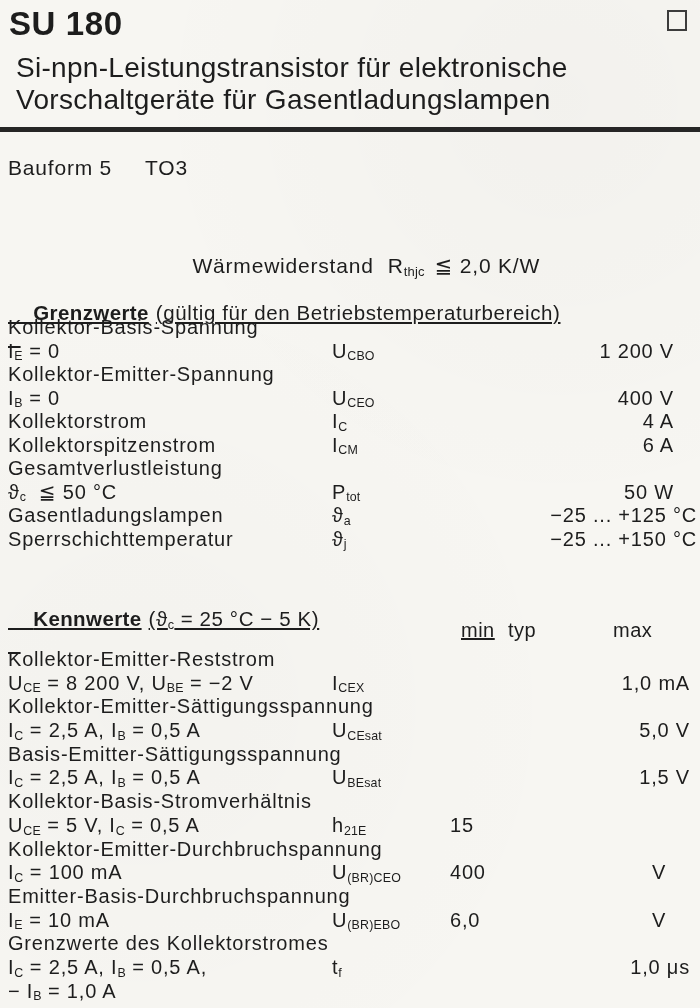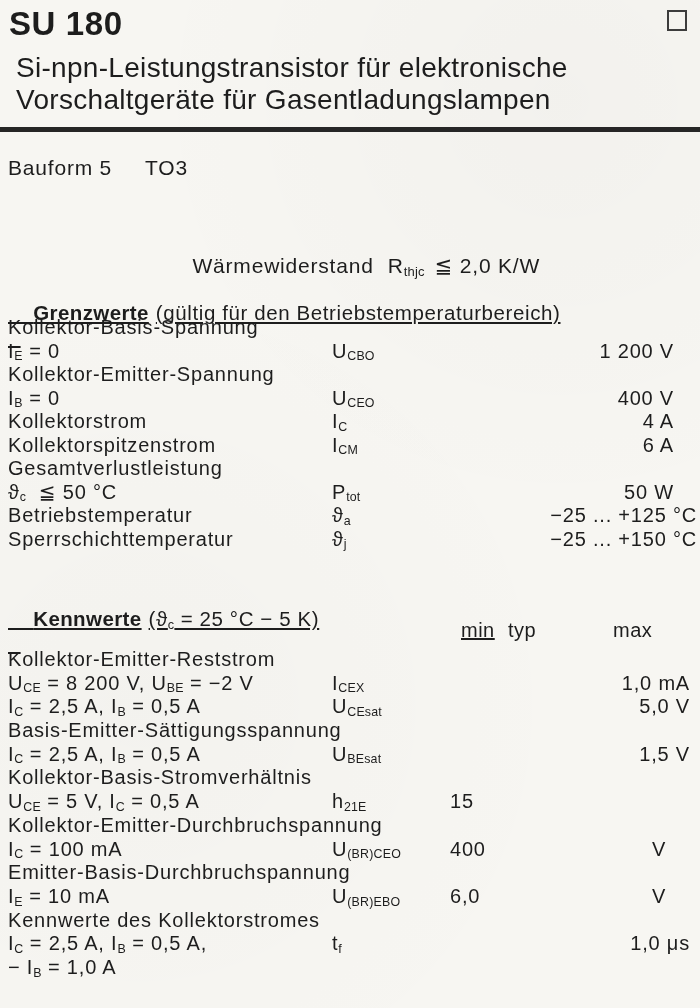--- a/index.html
+++ b/index.html
@@ -106,21 +106,21 @@
     <span class="c-label"><span>Gesamtverlustleistung</span></span>
 
   </div>
       <div class="row">
     <span class="c-label"><span>ϑ</span><sub>c</sub><span>  ≦ 50 °C</span></span>
     <span class="c-symbol"><span>P</span><sub>tot</sub></span>
 
     <span class="c-value">50 W</span>
   </div>
       <div class="row">
-    <span class="c-label"><span>Betriebstemperatur</span></span>
+    <span class="c-label"><span>Gasentladungslampen</span></span>
     <span class="c-symbol"><span>ϑ</span><sub>a</sub></span>
 
     <span class="c-value value-wide">−25 ... +125 °C</span>
   </div>
       <div class="row">
     <span class="c-label"><span>Sperrschichttemperatur</span></span>
     <span class="c-symbol"><span>ϑ</span><sub>j</sub></span>
 
     <span class="c-value value-wide">−25 ... +150 °C</span>
   </div>
@@ -139,20 +139,24 @@
     <span class="c-label"><span>Kollektor-Emitter-Reststrom</span></span>
 
   </div>
       <div class="row">
     <span class="c-label"><span>U</span><sub>CE</sub><span> = 8 200 V, U</span><sub>BE</sub><span> = −2 V</span></span>
     <span class="c-symbol"><span>I</span><sub>CEX</sub></span>
 
     <span class="c-value">1,0 mA</span>
   </div>
       <div class="row">
+    <span class="c-label"><span>Kollektor-Emitter-Sättigungsspannung</span></span>
+
+  </div>
+      <div class="row">
     <span class="c-label"><span>I</span><sub>C</sub><span> = 2,5 A, I</span><sub>B</sub><span> = 0,5 A</span></span>
     <span class="c-symbol"><span>U</span><sub>CEsat</sub></span>
 
     <span class="c-value">5,0 V</span>
   </div>
       <div class="row">
     <span class="c-label"><span>Basis-Emitter-Sättigungsspannung</span></span>
 
   </div>
       <div class="row">
@@ -189,21 +193,21 @@
   </div>
       <div class="row">
     <span class="c-label"><span>I</span><sub>E</sub><span> = 10 mA</span></span>
     <span class="c-symbol"><span>U</span><sub>(BR)EBO</sub></span>
     <span class="c-min">6,0</span>
 
     <span class="c-unit">V</span>
 
   </div>
       <div class="row">
-    <span class="c-label"><span>Kennwerte des Kollektorstromes</span></span>
+    <span class="c-label"><span>Grenzwerte des Kollektorstromes</span></span>
 
   </div>
       <div class="row">
     <span class="c-label"><span>I</span><sub>C</sub><span> = 2,5 A, I</span><sub>B</sub><span> = 0,5 A,</span></span>
     <span class="c-symbol"><span>t</span><sub>f</sub></span>
 
     <span class="c-value">1,0 μs</span>
   </div>
       <div class="row">
     <span class="c-label"><span>− I</span><sub>B</sub><span> = 1,0 A</span></span>

